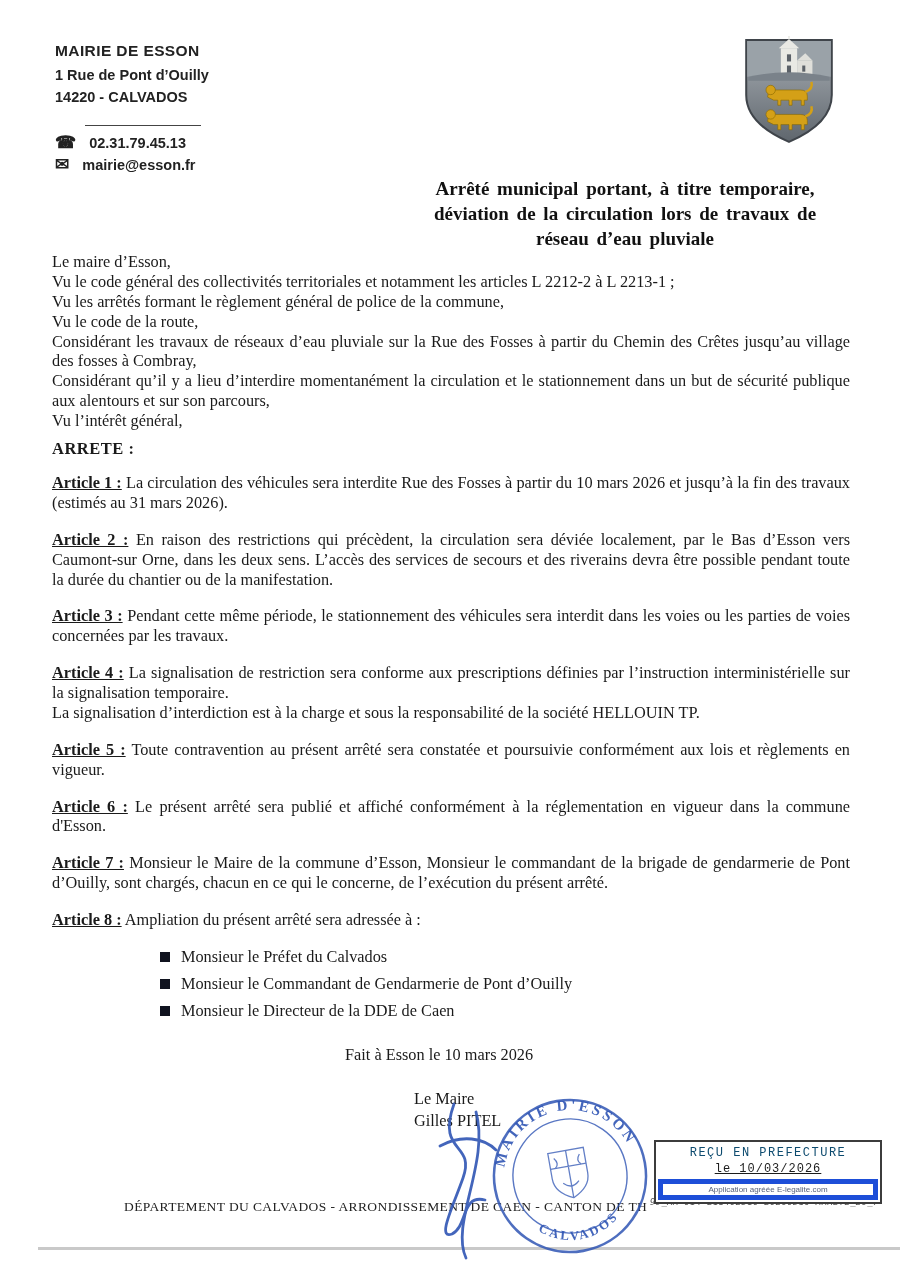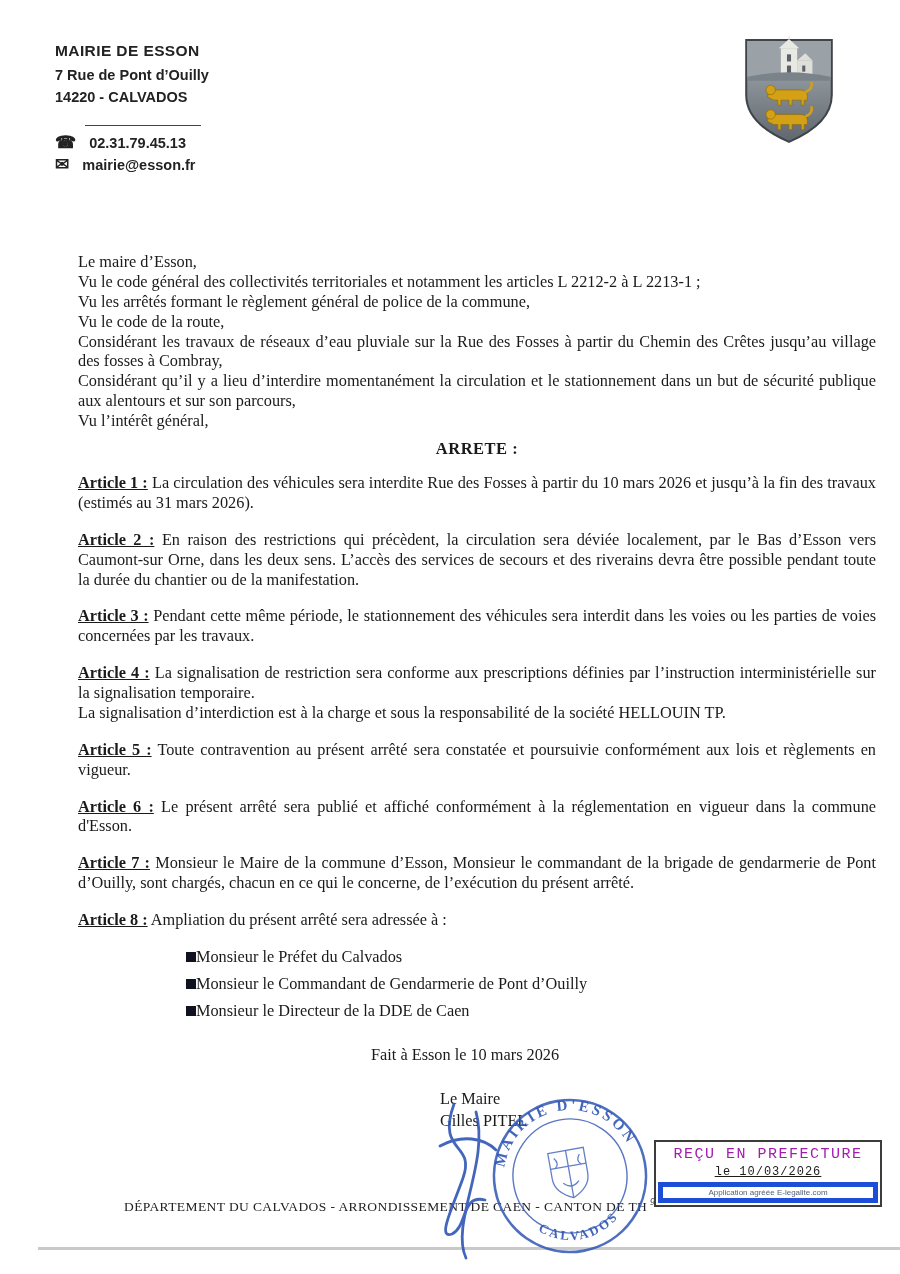--- a/index.html
+++ b/index.html
@@ -14,57 +14,57 @@
   .contact{font-size:14.5px;font-weight:bold;margin-top:5px;display:flex;align-items:center;gap:13px;}
   .contact .glyph{font-size:17px;line-height:1;}
 
   .arms{position:absolute;left:742px;top:36px;width:94px;height:110px;}
 
   
   .title{position:absolute;left:388px;right:38px;top:176px;text-align:center;
          font-weight:bold;font-size:19px;line-height:1.32;color:#111;word-spacing:3px;}
 
   
-  .bodytext{position:absolute;left:52px;top:252px;width:798px;font-size:16.3px;line-height:1.22;text-align:justify;margin-left:26px;}
+  .bodytext{position:absolute;left:52px;top:252px;width:798px;font-size:16.3px;line-height:1.22;text-align:justify;}
   .pre{margin:0;}
-  .arrete{ text-align:center;font-weight:bold;font-size:16.5px;letter-spacing:.5px;margin:8px 0 14px;}
+  .arrete{ font-weight:bold;font-size:16.5px;letter-spacing:.5px;margin:8px 0 14px;}
   .article{margin:0 0 17px;}
   .alabel{font-weight:bold;text-decoration:underline;}
   .block{display:block;}
   .recips{margin:6px 0 0;padding-left:108px;}
-  .recip-row{display:flex;align-items:center;margin-bottom:7px;}
+  .recip-row{display:flex;align-items:center;gap:11px;margin-bottom:7px;}
   .sq{width:10px;height:10px;background:#10131f;flex:none;display:inline-block;}
   .fait{margin:24px 0 0 293px;text-align:left;}
   .signer{margin:24px 0 0 362px;line-height:1.35;text-align:left;}
 
   
   .stamp-wrap{position:absolute;left:392px;top:1076px;width:292px;height:198px;z-index:5;}
 
   
   .pref-box{position:absolute;left:654px;top:1140px;width:224px;border:2px solid #3c3c3c;background:#fff;
             text-align:center;font-family:"Liberation Mono",monospace;padding-top:4px;z-index:4;}
-  .pref-line1{font-size:15px;letter-spacing:1.5px;color:#a21caf;}
+  .pref-line1{font-size:12px;letter-spacing:1.5px;color:#0c4a6e;}
   .pref-line2{font-size:12px;letter-spacing:1px;margin:2px 0 3px;color:#1c1c1c;text-decoration:underline;}
   .pref-line3{border:5px solid #1d4ed8;margin:0 2px 2px;font-size:8px;color:#55607a;
               font-family:"Liberation Sans",sans-serif;padding:1px 8px;}
 
   .code{position:absolute;left:650px;top:1197px;font-family:"DejaVu Sans Mono",monospace;
         font-size:9px;color:#555;letter-spacing:.3px;z-index:3;font-style:italic;}
   .dept{position:absolute;left:124px;top:1199px;font-size:13.5px;color:#222;letter-spacing:.4px;z-index:2;}
 
   .scan-edge{position:absolute;left:38px;right:0;top:1247px;height:3px;background:#b7b7b7;opacity:.75;}
 </style>
 </head>
 <body>
 
 <div class="page">
 
   <div class="header-left">
     <div class="mairie">MAIRIE DE ESSON</div>
-    <div class="addr">7 Rue de Pont d’Ouilly</div>
+    <div class="addr">1 Rue de Pont d’Ouilly</div>
     <div class="addr">14220  -  CALVADOS</div>
     <div class="hr-rule"></div>
     <div class="contact">
       <span class="glyph">☎</span>
       <span>02.31.79.45.13</span>
     </div>
     <div class="contact">
       <span class="glyph">✉</span>
       <span>mairie@esson.fr</span>
     </div>
@@ -95,20 +95,25 @@
       <circle cx="6" cy="5" r="4.6" fill="#d4a017" stroke="#8a6a00" stroke-width=".6"></circle>
       <path d="M40,7 q8,-3 6,-10" stroke="#d4a017" stroke-width="2.4" fill="none"></path>
     </g>
     <g transform="translate(22,72)">
       <path d="M3,12 q0,-7 8,-7 l24,0 q7,0 7,6 l0,4 -3,0 0,5 -3,0 0,-5 -9,0 0,5 -3,0 0,-5 -8,0 0,5 -3,0 0,-5 -4,0 z" fill="#d4a017" stroke="#8a6a00" stroke-width=".6"></path>
       <circle cx="6" cy="5" r="4.6" fill="#d4a017" stroke="#8a6a00" stroke-width=".6"></circle>
       <path d="M40,7 q8,-3 6,-10" stroke="#d4a017" stroke-width="2.4" fill="none"></path>
     </g>
   </svg>
 
+  <div class="title">
+    <div>Arrêté municipal portant, à titre temporaire,</div>
+    <div>déviation de la circulation lors de travaux de</div>
+    <div>réseau d’eau pluviale</div>
+  </div>
 
   <div class="bodytext">
     <p class="pre">Le maire d’Esson,</p>
     <p class="pre">Vu le code général des collectivités territoriales et notamment les articles L 2212-2 à L 2213-1 ;</p>
     <p class="pre">Vu les arrêtés formant le règlement général de police de la commune,</p>
     <p class="pre">Vu le code de la route,</p>
     <p class="pre">Considérant les travaux de réseaux d’eau pluviale sur la Rue des Fosses à partir du Chemin des Crêtes jusqu’au village des fosses à Combray,</p>
     <p class="pre">Considérant qu’il y a lieu d’interdire momentanément la circulation et le stationnement dans un but de sécurité publique aux alentours et sur son parcours,</p>
     <p class="pre">Vu l’intérêt général,</p>
 

